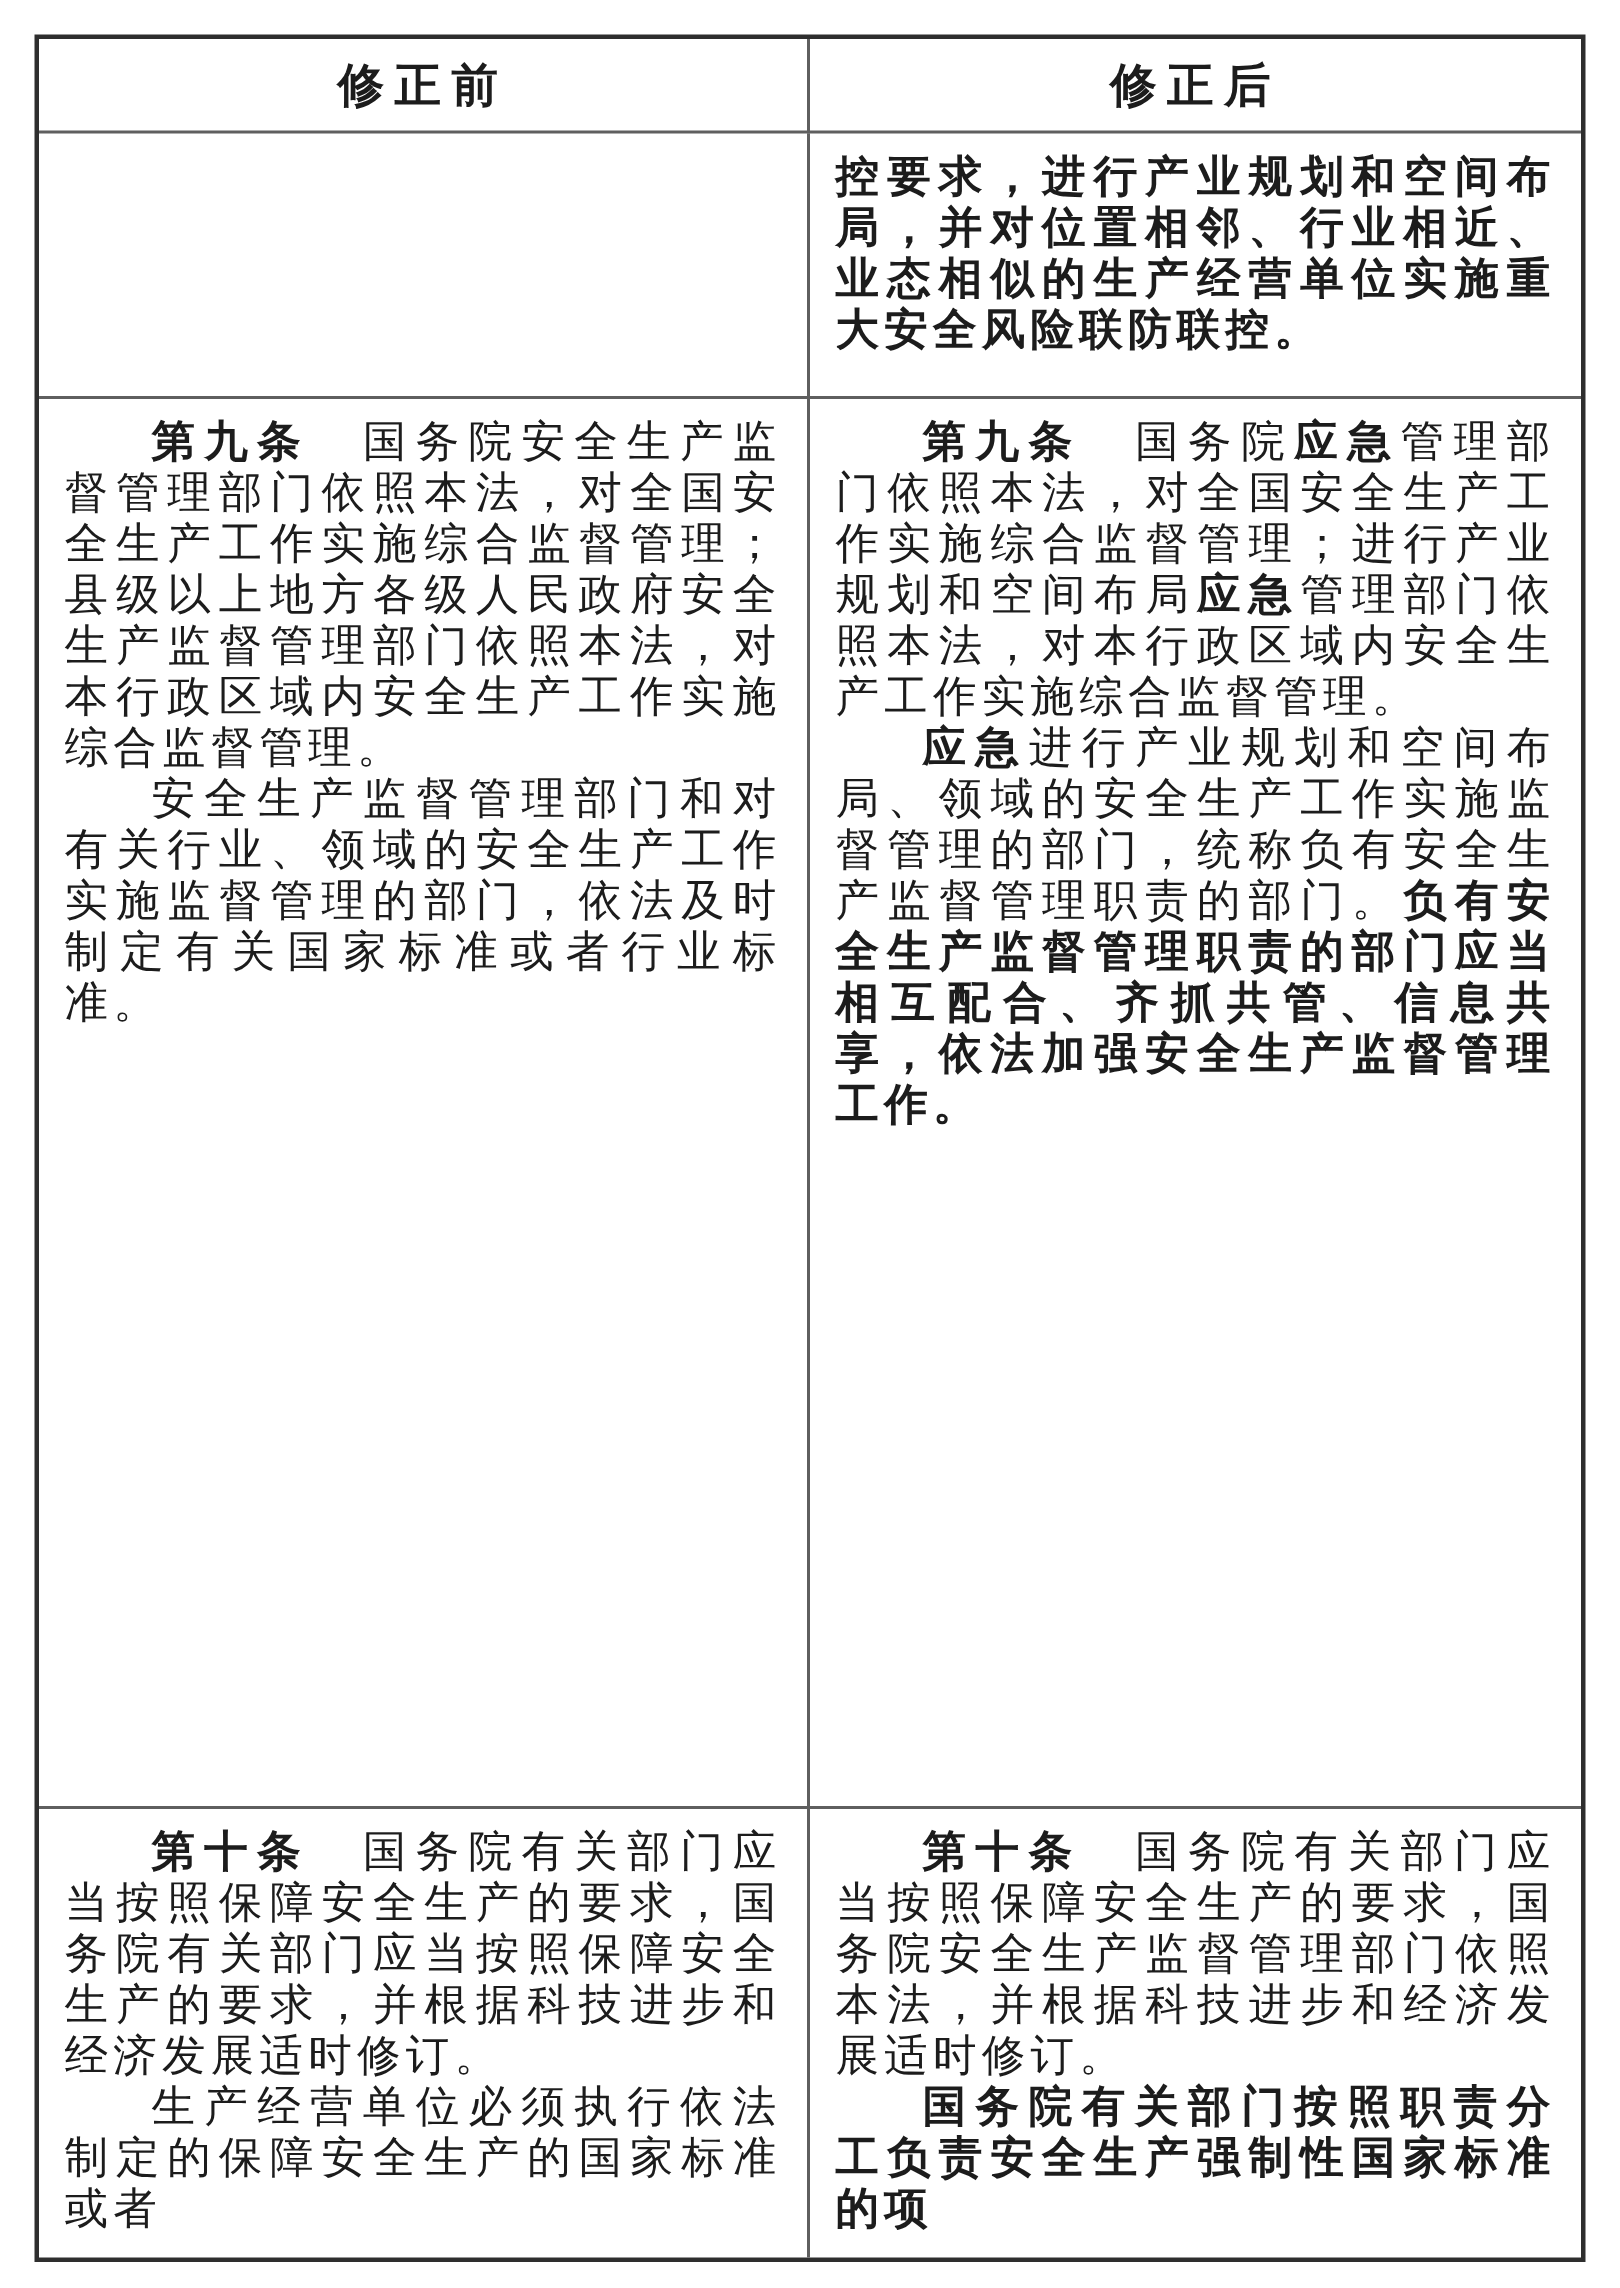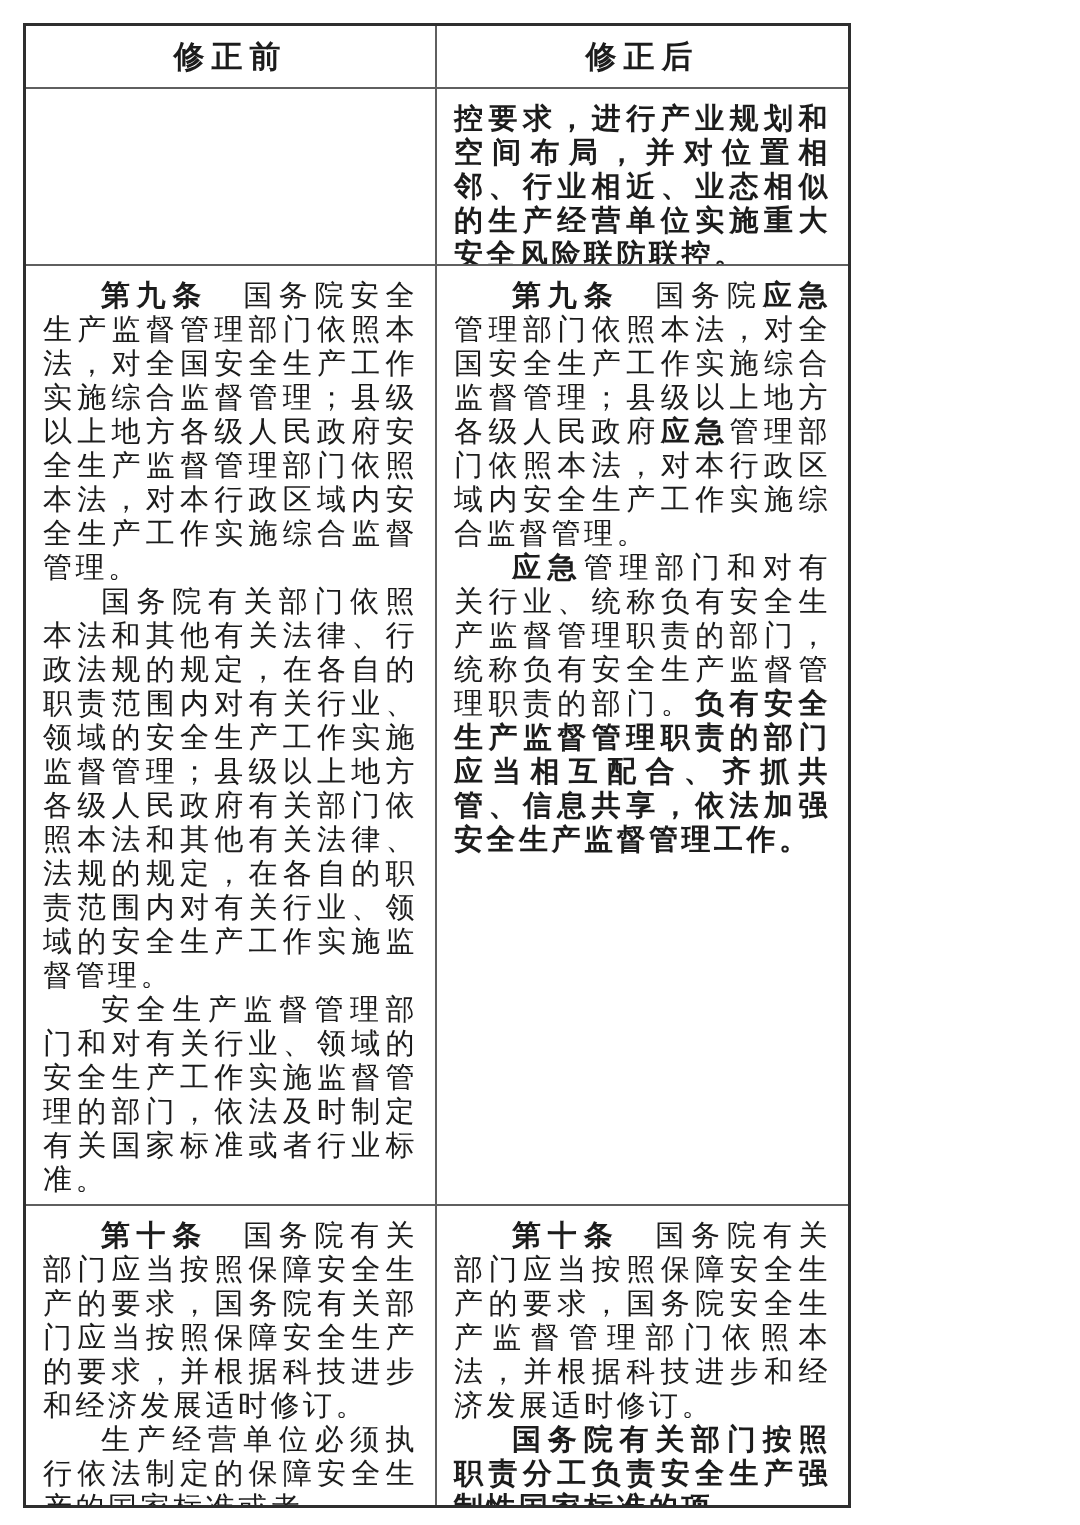--- a/index.html
+++ b/index.html
@@ -16,21 +16,21 @@
     position:relative;
   }
   .page{
     position:absolute;
     left:0;top:0;width:1080px;height:1525px;
     background:var(--bg);
   }
   .cmp-table{
     position:absolute;
     left:23px;top:23px;
-    width:828px;height:1485px;
+    width:1034px;height:1485px;
     border:3px solid var(--border-outer);
     display:grid;
     grid-template-columns:1fr 1fr;
     grid-template-rows:63px 177px 940px 1fr;
     background:var(--bg);
   }
   .cell{
     overflow:hidden;
     padding:12px 17px 6px 17px;
   }
@@ -75,26 +75,25 @@
     <div class="cell head col-left row-sep">修正前</div>
     <div class="cell head row-sep">修正后</div>
 
     <div class="cell col-left row-sep"></div>
     <div class="cell row-sep">
         <p class="para no-indent"><span class="hei">控要求，进行产业规划和空间布局，并对位置相邻、行业相近、业态相似的生产经营单位实施重大安全风险联防联控。</span></p>
       </div>
 
     <div class="cell col-left row-sep">
         <p class="para"><span class="hei">第九条</span><span class="song">　国务院安全生产监督管理部门依照本法，对全国安全生产工作实施综合监督管理；县级以上地方各级人民政府安全生产监督管理部门依照本法，对本行政区域内安全生产工作实施综合监督管理。</span></p>
-        <p class="para"><span class="song">国务院有关部门依照本法和其他有关法律、行政法规的规定，在各自的职责范围内对有关行业、领域的安全生产工作实施监督管理；县级以上地方各级人民政府有关部门依照本法和其他有关法律、法规的规定，在各自的职责范围内对有关行业、领域的安全生产工作实施监督管理。</span></p>
         <p class="para"><span class="song">安全生产监督管理部门和对有关行业、领域的安全生产工作实施监督管理的部门，依法及时制定有关国家标准或者行业标准。</span></p>
       </div>
     <div class="cell row-sep">
-        <p class="para"><span class="hei">第九条</span><span class="song">　国务院</span><span class="hei">应急</span><span class="song">管理部门依照本法，对全国安全生产工作实施综合监督管理；县级以上地方各级人民政府</span><span class="hei">应急</span><span class="song">管理部门依照本法，对本行政区域内安全生产工作实施综合监督管理。</span></p>
-        <p class="para"><span class="hei">应急</span><span class="song">管理部门和对有关行业、统称负有安全生产监督管理职责的部门，统称负有安全生产监督管理职责的部门。</span><span class="hei">负有安全生产监督管理职责的部门应当相互配合、齐抓共管、信息共享，依法加强安全生产监督管理工作。</span></p>
+        <p class="para"><span class="hei">第九条</span><span class="song">　国务院</span><span class="hei">应急</span><span class="song">管理部门依照本法，对全国安全生产工作实施综合监督管理；进行产业规划和空间布局</span><span class="hei">应急</span><span class="song">管理部门依照本法，对本行政区域内安全生产工作实施综合监督管理。</span></p>
+        <p class="para"><span class="hei">应急</span><span class="song">进行产业规划和空间布局、领域的安全生产工作实施监督管理的部门，统称负有安全生产监督管理职责的部门。</span><span class="hei">负有安全生产监督管理职责的部门应当相互配合、齐抓共管、信息共享，依法加强安全生产监督管理工作。</span></p>
       </div>
 
     <div class="cell col-left">
         <p class="para"><span class="hei">第十条</span><span class="song">　国务院有关部门应当按照保障安全生产的要求，国务院有关部门应当按照保障安全生产的要求，并根据科技进步和经济发展适时修订。</span></p>
         <p class="para"><span class="song">生产经营单位必须执行依法制定的保障安全生产的国家标准或者</span></p>
       </div>
     <div class="cell">
         <p class="para"><span class="hei">第十条</span><span class="song">　国务院有关部门应当按照保障安全生产的要求，国务院安全生产监督管理部门依照本法，并根据科技进步和经济发展适时修订。</span></p>
         <p class="para"><span class="hei">国务院有关部门按照职责分工负责安全生产强制性国家标准的项</span></p>
       </div>

